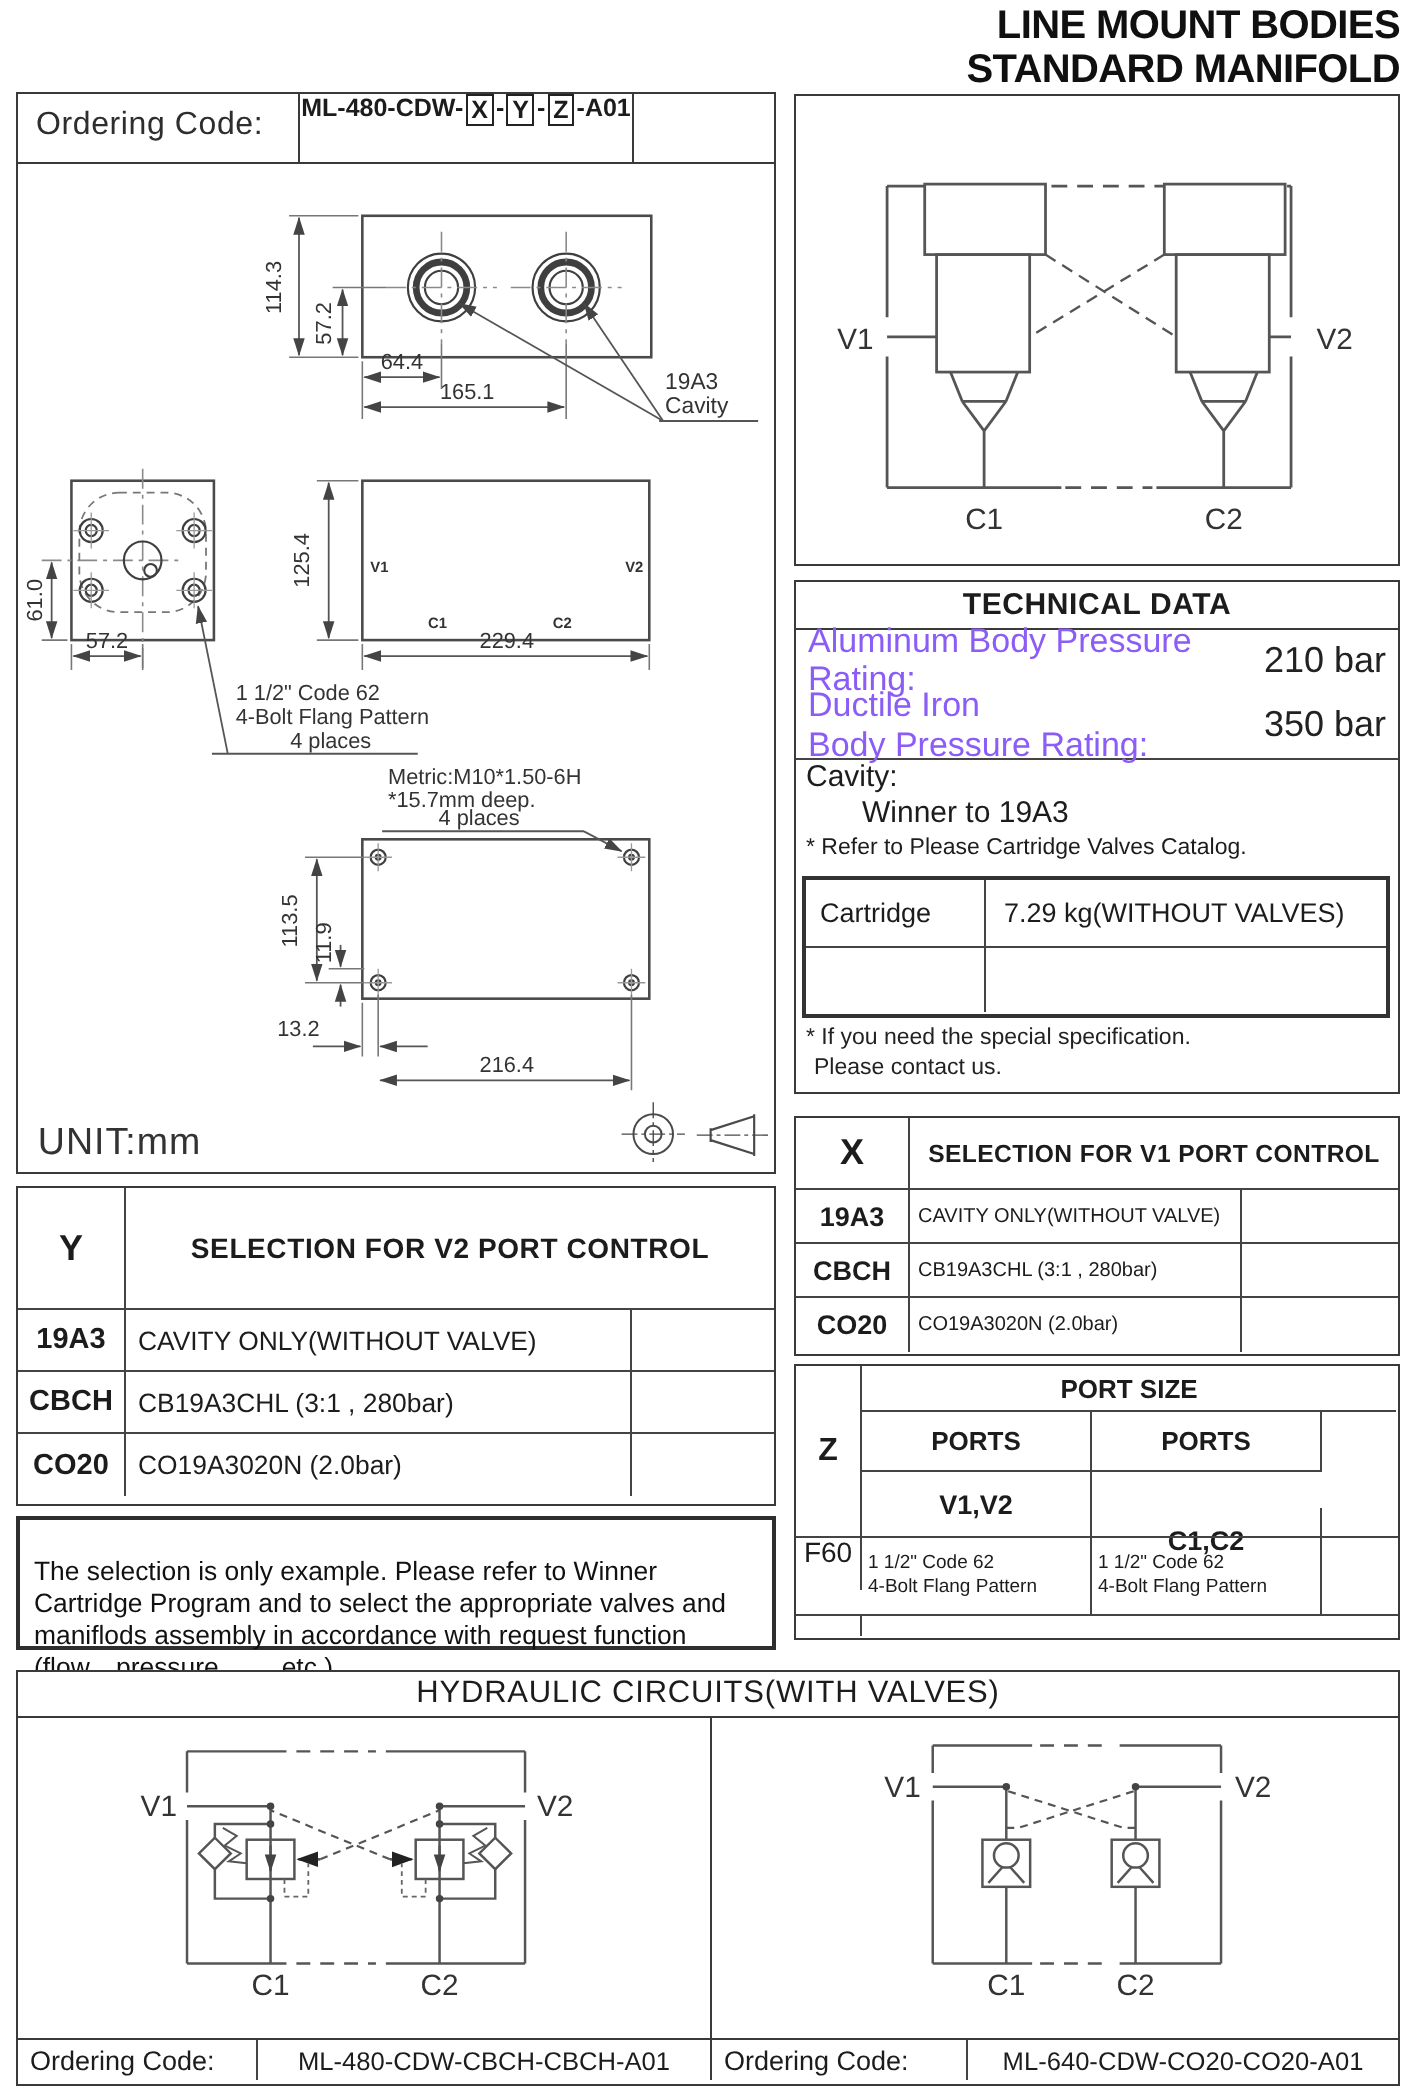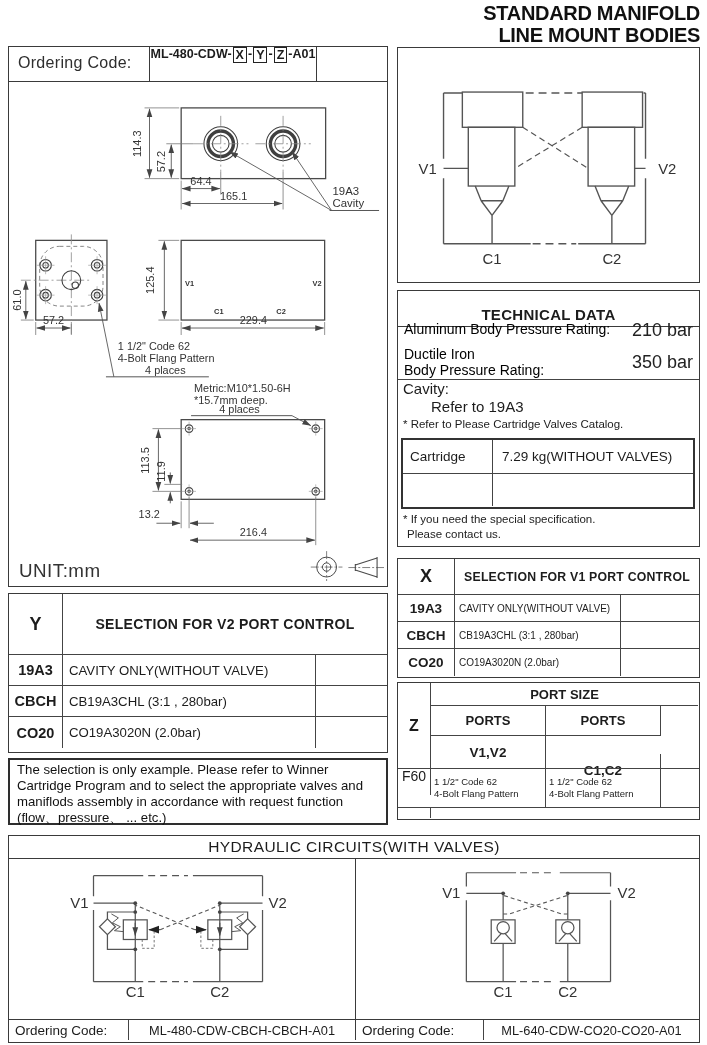--- a/index.html
+++ b/index.html
@@ -11,24 +11,24 @@
   
   .oc-row{position:relative;height:35px;border-bottom:1.6px solid #3a3a3a;box-sizing:border-box}
   .oc-label{position:absolute;left:9px;top:7px;font-size:16px;color:#2e2e2e;letter-spacing:.3px}
   .oc-code{position:absolute;left:140px;top:0;width:168px;height:100%;border-left:1.6px solid #3a3a3a;
            border-right:1.6px solid #3a3a3a;display:flex;align-items:flex-start;justify-content:center;
            font-size:12.5px;font-weight:bold;white-space:nowrap;box-sizing:border-box}
   .oc-box{border:1.1px solid #222;padding:0 2px;margin:0 1px;display:inline-block;line-height:1.15}
   svg{display:block}
   svg text{font-family:"Liberation Sans",sans-serif;fill:#333}
   
-  .td-head{position:absolute;left:0;top:12px;right:0;height:23px;border-bottom:1.6px solid #3a3a3a;
+  .td-head{position:absolute;left:0;top:0;right:0;height:23px;border-bottom:1.6px solid #3a3a3a;
            display:flex;align-items:center;justify-content:center;font-weight:bold;font-size:15px;letter-spacing:.3px}
   .td-row{position:absolute;left:0;right:0;display:flex;align-items:center;justify-content:space-between;padding:0 6px;box-sizing:border-box}
-  .td-lab{font-size:14px;color:#000000;line-height:1.12}
+  .td-lab{font-size:17px;color:#8b5cf6;line-height:1.12}
   .td-val{font-size:18px;color:#222;white-space:nowrap}
   .td-cav{position:absolute;left:0;right:0;top:89px}
   .td-cav .c1{font-size:15px;padding-left:5px}
   .td-cav .c2{font-size:15px;padding-left:33px;margin-top:1px}
   .td-cav .c3{font-size:11.5px;padding-left:5px;margin-top:3px}
   .td-weight{position:absolute;left:3px;top:147px;width:294px;height:71px;border:2px solid #333;box-sizing:border-box}
   .tw-r{display:flex;box-sizing:border-box}
   .tw-mat{width:90px;border-right:1px solid #444;display:flex;align-items:center;padding-left:7px;font-size:13.5px;box-sizing:border-box}
   .tw-val{flex:1;display:flex;align-items:center;padding-left:9px;font-size:13.5px}
   .td-foot{position:absolute;left:5px;top:221px;font-size:11.5px;line-height:1.3;color:#222}
@@ -37,21 +37,21 @@
   .sel-row{display:flex;border-bottom:1px solid #444;box-sizing:border-box}
   .sel-row:last-child{border-bottom:none}
   .cell{display:flex;align-items:center;box-sizing:border-box}
   .ctr{justify-content:center}
   .br1{border-right:1px solid #444}
   
   .zcell{position:absolute;box-sizing:border-box;display:flex;align-items:center;justify-content:center}
   .hline{position:absolute;left:0;right:0;border-top:1px solid #444}
   
   .note-box{position:absolute;left:8px;top:758px;width:380px;height:67px;border:2px solid #2e2e2e;
-            box-sizing:border-box;padding:2px 7px 0 7px;font-size:13.2px;line-height:1.2;color:#111}
+            box-sizing:border-box;padding:18px 7px 0 7px;font-size:13.2px;line-height:1.2;color:#111}
   .hc-header{height:23px;border-bottom:1.6px solid #3a3a3a;display:flex;align-items:center;justify-content:center;
              font-size:15.5px;letter-spacing:.4px;box-sizing:border-box}
   .hc-body{position:relative;height:160px}
   .hc-cell-l{position:absolute;left:0;top:0;width:347px;height:160px;border-right:1.6px solid #3a3a3a;box-sizing:border-box}
   .hc-cell-r{position:absolute;left:348px;top:0;right:0;height:160px}
   .hc-codes{display:flex;border-top:1.6px solid #3a3a3a;height:21px;box-sizing:border-box;align-items:stretch}
   .occ-lab{display:flex;align-items:center;padding-left:6px;font-size:13.5px;border-right:1px solid #444;box-sizing:border-box}
   .occ-code{display:flex;align-items:center;justify-content:center;font-size:12.8px;box-sizing:border-box}
 </style>
 </head>
@@ -67,22 +67,22 @@
       <marker id="as" markerWidth="9" markerHeight="7.6" refX="0.5" refY="3.8" orient="auto" markerUnits="userSpaceOnUse">
         <path d="M9,0.9 L0,3.8 L9,6.7 Z" fill="#444"></path>
         </marker>
       <marker id="pa" markerWidth="11" markerHeight="9" refX="10" refY="4.5" orient="auto" markerUnits="userSpaceOnUse">
         <path d="M0,0.5 L11,4.5 L0,8.5 Z" fill="#222"></path>
         </marker>
     </defs>
   </svg>
 
   <div class="doc-title">
+    <div>LINE MOUNT BODIES</div>
     <div>STANDARD MANIFOLD</div>
-    <div>LINE MOUNT BODIES</div>
   </div>
 
   <div class="panel" style="left:8px;top:46px;width:380px;height:541px">
     <div class="oc-row">
       <span class="oc-label">Ordering Code:</span>
       <span class="oc-code">
           <span>ML-480-CDW-</span>
           <span class="oc-box">X</span>
           <span>-</span>
           <span class="oc-box">Y</span>
@@ -254,21 +254,21 @@
     </div>
     <div class="td-row" style="top:55px;height:34px;border-bottom:1px solid #444">
       <span class="td-lab">
         <span style="display:block">Ductile Iron</span>
         <span style="display:block">Body Pressure Rating:</span>
       </span>
       <span class="td-val">350 bar</span>
     </div>
     <div class="td-cav">
       <div class="c1">Cavity:</div>
-      <div class="c2">Refer to 19A3</div>
+      <div class="c2">Winner to 19A3</div>
       <div class="c3">* Refer to Please Cartridge Valves Catalog.</div>
     </div>
     <div class="td-weight">
       <div class="tw-r" style="height:34px;border-bottom:1px solid #444">
         <div class="tw-mat">Cartridge</div>
         <div class="tw-val">7.29  kg(WITHOUT VALVES)</div>
       </div>
       <div class="tw-r" style="height:32px">
         <div class="tw-mat"></div>
         <div class="tw-val"></div>

